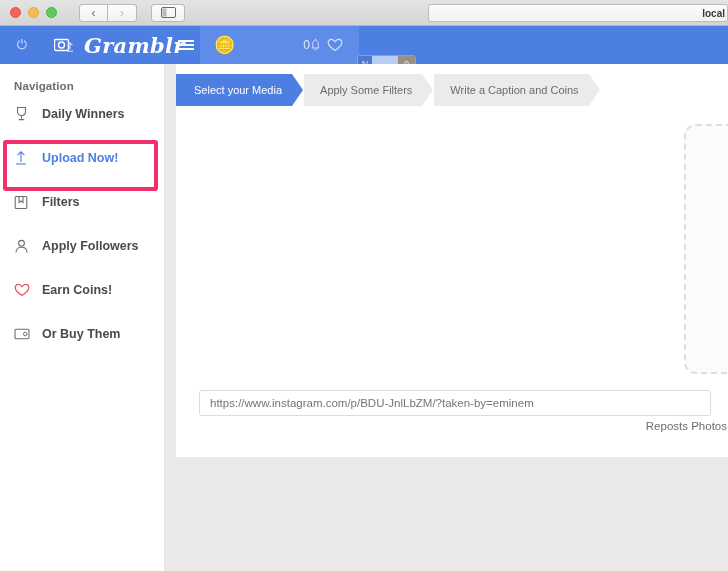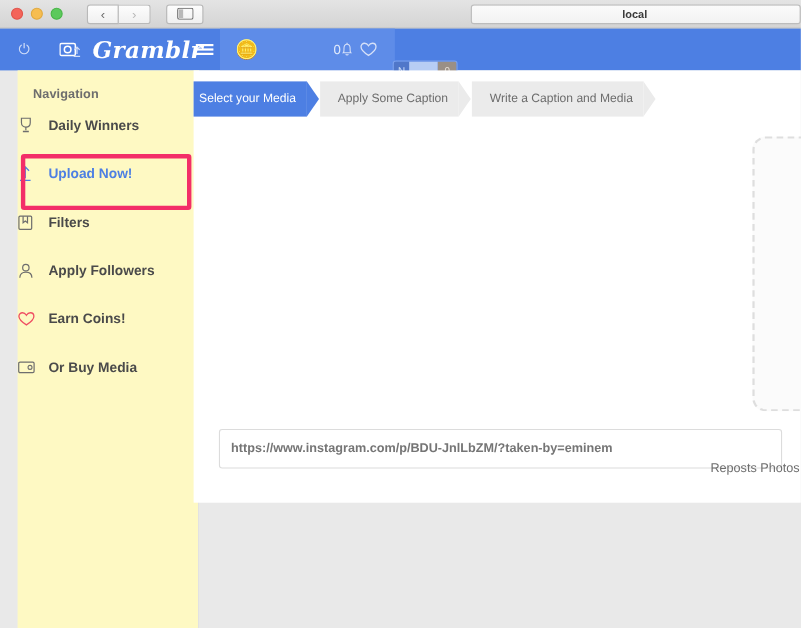--- a/index.html
+++ b/index.html
@@ -38,21 +38,21 @@
     width: 34px; height: 18px; margin-left: 14px;
     background: linear-gradient(#fdfdfd, #f0f0f0);
     border: 1px solid #b9b9b9; border-radius: 3px;
     display: flex; align-items: center; justify-content: center;
   }
   .url-bar {
     position: absolute; left: 428px; top: 4px;
     width: 300px; height: 18px;
     background: linear-gradient(#fbfbfb, #f2f2f2);
     border: 1px solid #bcbcbc; border-radius: 3px;
-    display: flex; align-items: center; justify-content: center;
+    display: flex; align-items: center; justify-content: flex-end;
     padding-right: 2px;
     font-size: 10px; font-weight: bold; color: #3a3a3a;
     overflow: hidden; white-space: nowrap;
   }
 
   
   .app-header {
     position: absolute; top: 26px; left: 0;
     width: 728px; height: 38px;
     background: #4d7fe3;
@@ -102,33 +102,33 @@
   .tg-mid { flex: 1; height: 100%; background: #b7cdf4; }
   .tg-right {
     width: 17px; height: 100%;
     background: #9a8f85;
     color: #e7dfd6; font-size: 9px;
     display: flex; align-items: center; justify-content: center;
   }
 
   
   .sidebar {
-    position: absolute; top: 64px; left: 16px;
+    position: absolute; top: 64px; left: 0;
     width: 165px; height: 507px;
-    background: #fef9c3;
+    background: #ffffff;
     border-right: 1px solid #e2e2e2;
   }
   .nav-title {
     padding: 16px 0 0 14px;
     font-size: 11.5px; color: #6d6d6d; font-weight: bold;
     letter-spacing: .1px;
   }
   .nav-item {
     display: flex; align-items: center;
-    height: 44px; 
+    height: 44px; padding-left: 14px;
     font-size: 12.5px; font-weight: bold; color: #4a4a4a;
   }
   .nav-item .ic {
     width: 28px; display: flex; align-items: center;
     color: #6e6e6e; font-size: 14px;
   }
   .nav-item.active { color: #4d7fe3; }
   .nav-item.active .ic { color: #4d7fe3; }
   .nav-item.coins .ic { color: #ef4f63; }
   .highlight-box {
@@ -150,21 +150,21 @@
     font-size: 11px;
   }
   .step {
     position: relative;
     display: flex; align-items: center;
     padding: 0 10px 0 16px;
     background: #ebebeb; color: #6c6c6c;
     margin-right: 12px;
     white-space: nowrap;
   }
-  .step:first-child { padding-left: 5px; }
+  .step:first-child { padding-left: 18px; }
   .step::after {
     content: ""; position: absolute; left: 100%; top: 0;
     border-top: 16px solid transparent;
     border-bottom: 16px solid transparent;
     border-left: 11px solid #ebebeb;
   }
   .step.active { background: #4d7fe3; color: #ffffff; }
   .step.active::after { border-left-color: #4d7fe3; }
 
   .dropzone {
@@ -173,28 +173,27 @@
     border: 2px dashed #dedede;
     border-radius: 12px;
     background: #fbfbfb;
     display: flex; align-items: center; justify-content: center;
     font-size: 12px; color: #8c8c8c;
     overflow: hidden;
   }
 
   .url-input {
     position: absolute; left: 23px; top: 326px;
-    width: 512px; height: 36px;
+    width: 512px; height: 26px;
     border: 1px solid #dcdcdc; border-radius: 3px;
     background: #fff;
     padding: 0 10px;
     font-family: "Liberation Sans", sans-serif;
     font-size: 11.5px; color: #9a9a9a;
     outline: none;
-    font-weight: bold;
   }
   .repost-note {
     position: absolute; right: 0; top: 356px;
     width: 552px; text-align: right;
     font-size: 11.5px; color: #6d6d6d;
     white-space: nowrap; overflow: hidden;
     padding-right: 0;
   }
   .repost-inner { display: inline-block; margin-right: -48px; }
 </style>
@@ -327,38 +326,38 @@
     <span>Earn Coins!</span>
   </div>
 
   <div class="nav-item">
     <span class="ic">
       <svg width="16" height="12" viewBox="0 0 16 12">
         <rect x="1" y="1.2" width="14" height="9.6" rx="1.2" fill="none" stroke="currentColor" stroke-width="1.1"></rect>
         <circle cx="11.3" cy="6" r="1.8" fill="none" stroke="currentColor" stroke-width="1"></circle>
       </svg>
     </span>
-    <span>Or Buy Media</span>
+    <span>Or Buy Them</span>
   </div>
 
 
   <div class="highlight-box"></div>
 </div>
 
 <div class="main-panel">
 
   <div class="steps">
     <div class="step active">
       <span>Select your Media</span>
     </div>
     <div class="step">
-      <span>Apply Some Caption</span>
+      <span>Apply Some Filters</span>
     </div>
     <div class="step">
-      <span>Write a Caption and Media</span>
+      <span>Write a Caption and Coins</span>
     </div>
   </div>
 
   <div class="dropzone">
     
   </div>
 
   <input class="url-input" type="text" placeholder="https://www.instagram.com/p/BDU-JnlLbZM/?taken-by=eminem" style="">
 
   <div class="repost-note">

